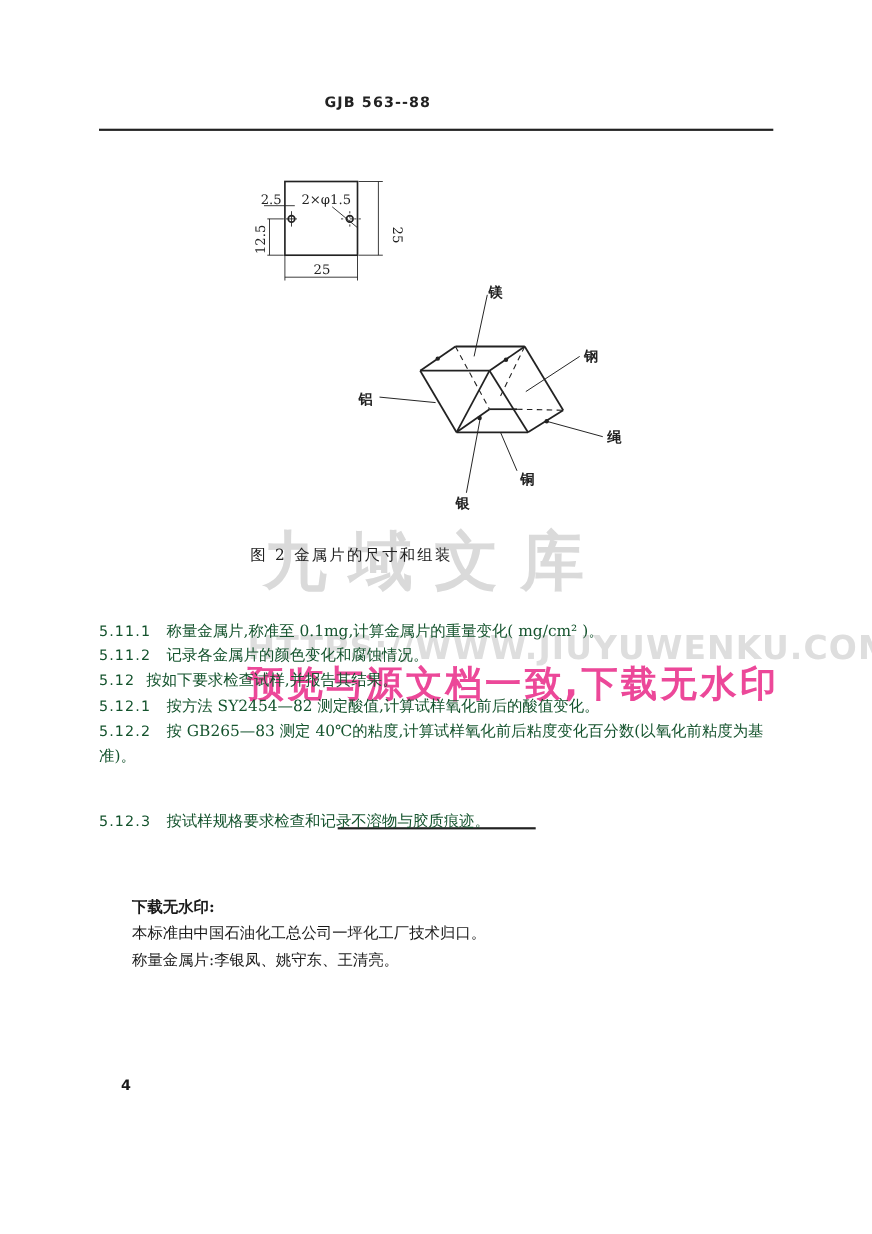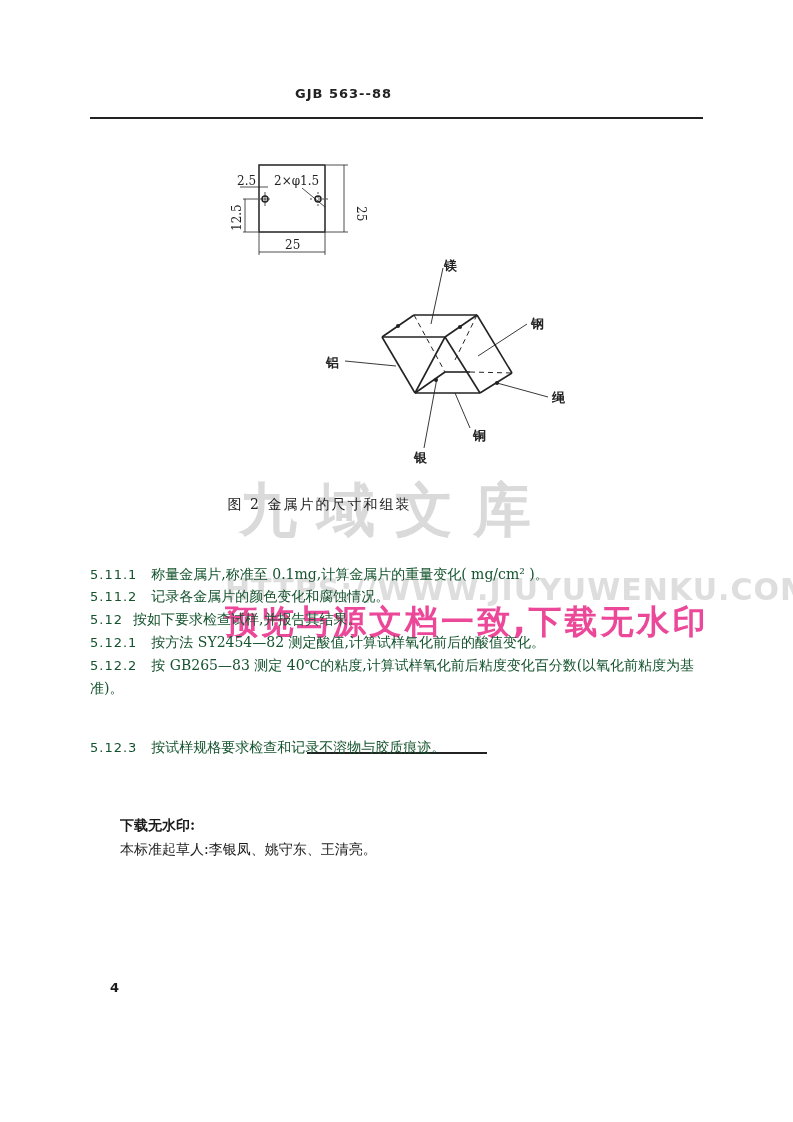--- a/index.html
+++ b/index.html
@@ -166,16 +166,17 @@
   <span class="num">5.12.2</span><span>按 GB265—83 测定 40℃的粘度,计算试样氧化前后粘度变化百分数(以氧化前粘度为基准)。</span>
 </div>
 <div class="para" style="top:736px;">
   <span class="num">5.12.3</span><span>按试样规格要求检查和记录不溶物与胶质痕迹。</span>
 </div>
 
 <div class="divider"></div>
 
 <div class="notes">
   <div class="title">下载无水印:</div>
-  <div>本标准起草人:李银凤、姚守东、王清亮。</div>
+  <div>本标准由中国石油化工总公司一坪化工厂技术归口。</div>
+  <div>称量金属片:李银凤、姚守东、王清亮。</div>
 </div>
 
 <div class="page-num">4</div>
 
 </body></html>

